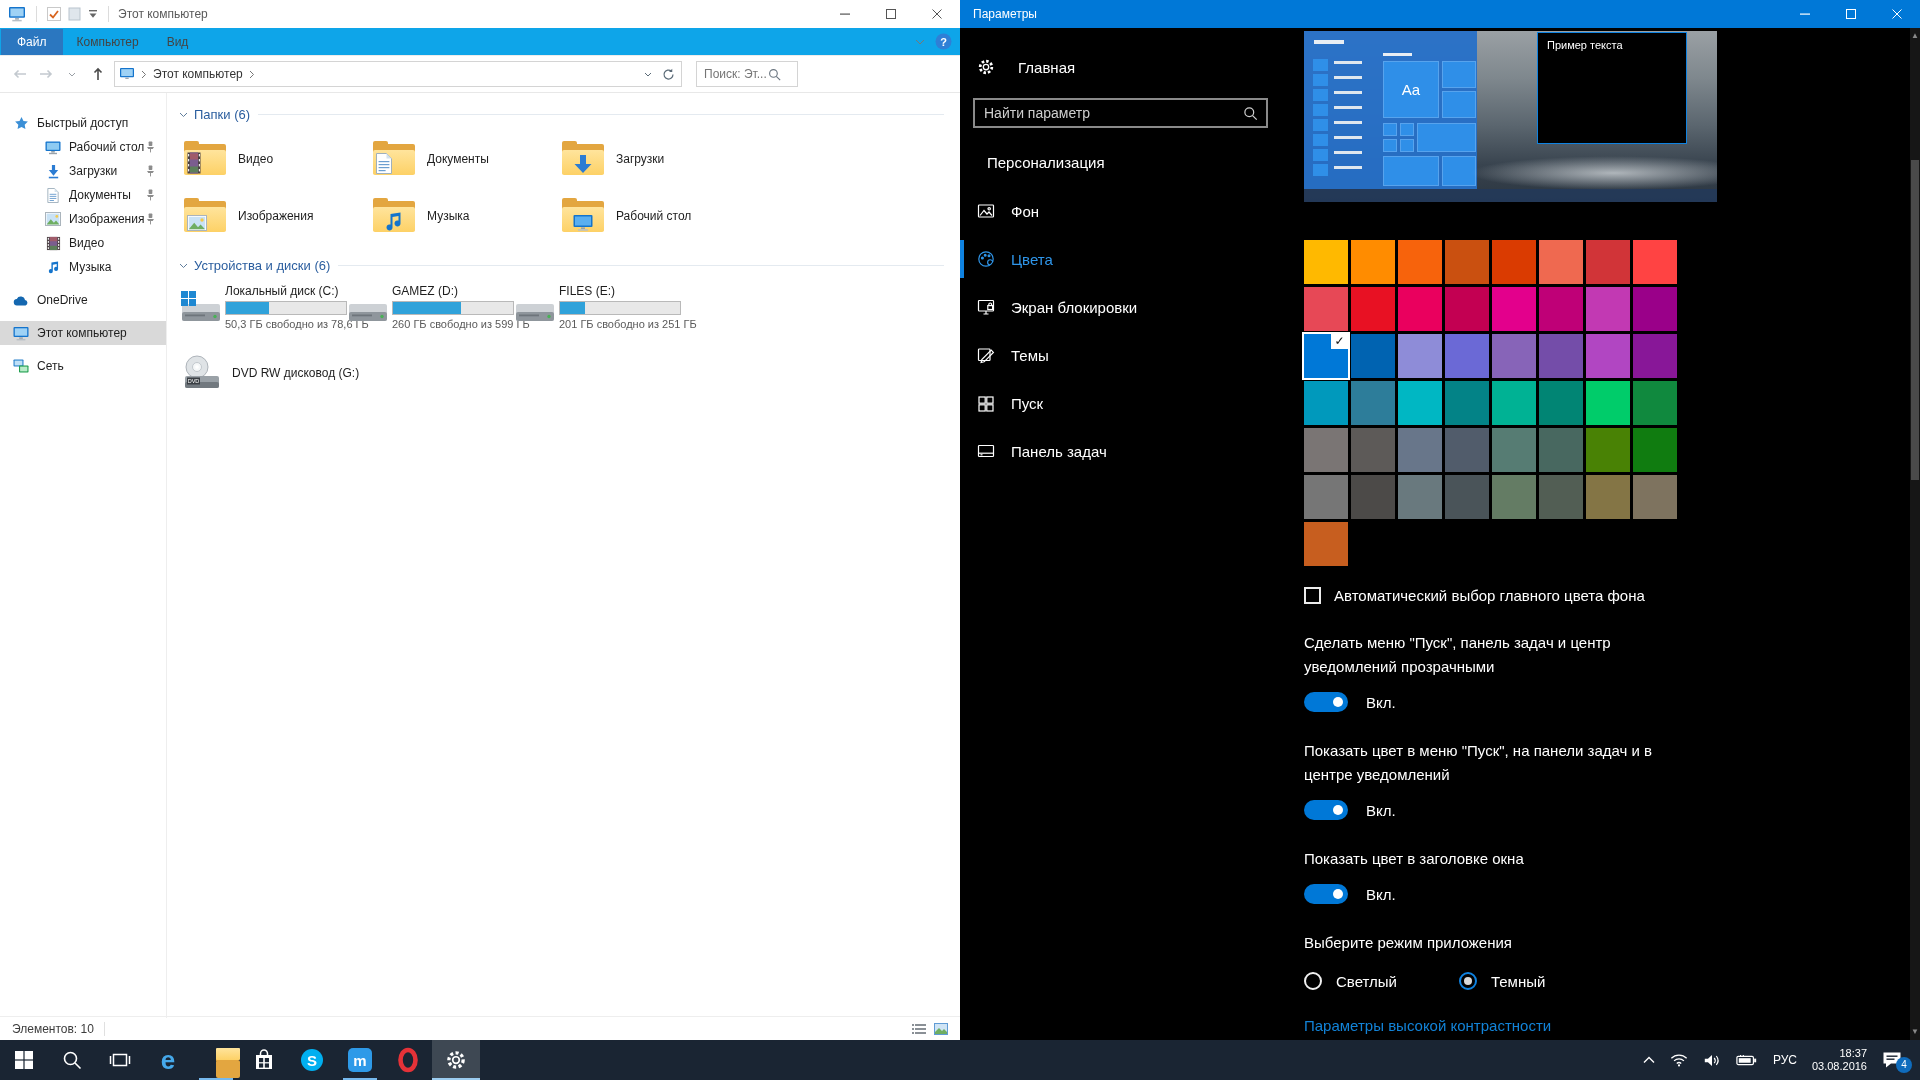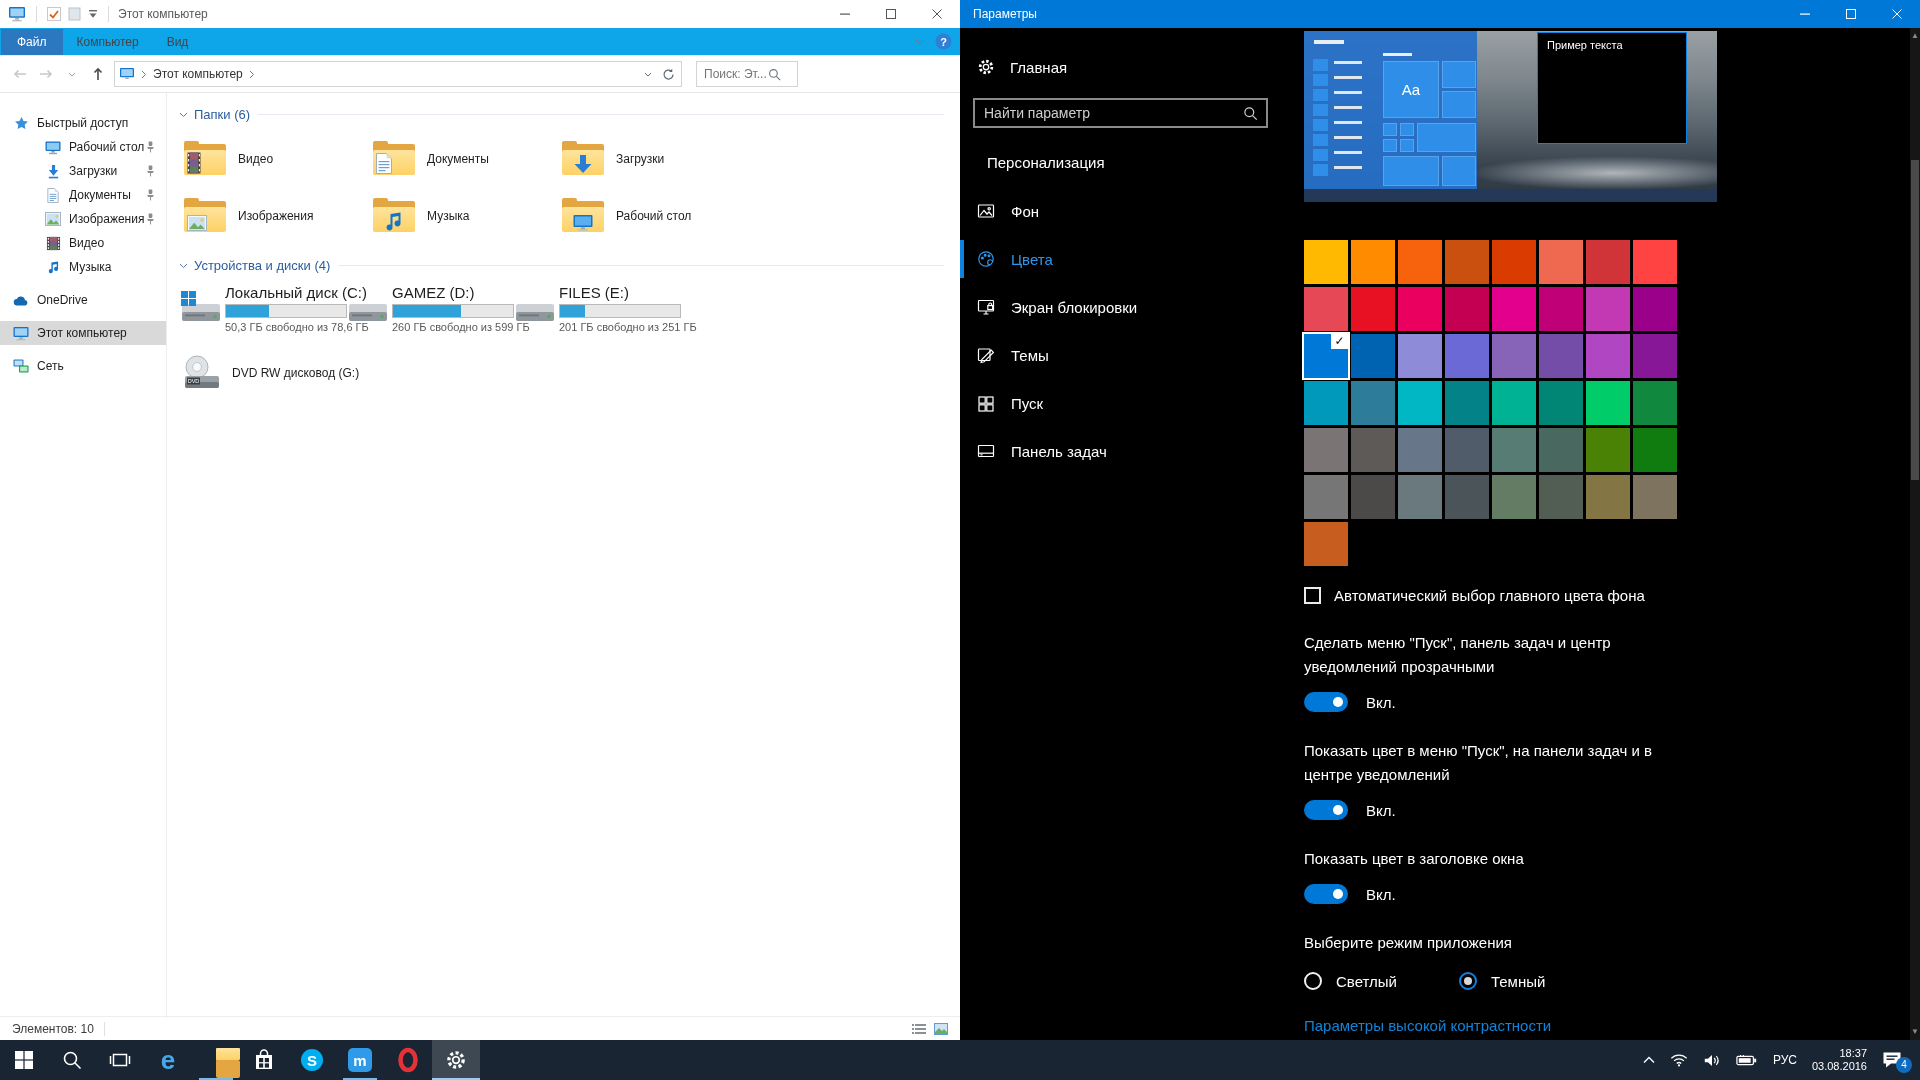--- a/index.html
+++ b/index.html
@@ -45,36 +45,36 @@
   .bf .back{position:absolute;left:1px;top:3px;width:42px;height:30px;border-radius:2px;background:#e3a640;}
   .bf .back::before{content:"";position:absolute;left:0;top:-3px;width:15px;height:5px;background:#e3a640;border-radius:2px 2px 0 0;}
   .bf .front{position:absolute;left:1px;bottom:1px;width:42px;height:25px;border-radius:2px;background:linear-gradient(180deg,#ffe49c,#fdd166);}
   .bf .ov{position:absolute;left:4px;bottom:2px;}
   .bf .ov.center{left:12px;}
   .drives-grid{display:grid;grid-template-columns:repeat(3,167px);margin:10px 0 0 2px;}
   .drive-tile{display:flex;height:54px;}
   .drive-ic{position:relative;width:44px;flex:0 0 44px;padding-top:16px;}
   .drive-ic .wl{position:absolute;left:0;top:8px;}
   .drive-info{padding-top:1px;}
-  .drive-name{font-size:15px;color:#1e1e1e;margin-bottom:3px;white-space:nowrap;}
+  .drive-name{font-size:12px;color:#1e1e1e;margin-bottom:3px;white-space:nowrap;}
   .drive-bar{width:120px;height:12px;border:1px solid #b9b9b9;background:#e8e8e8;}
   .drive-bar span{display:block;height:100%;background:#30a2da;}
   .drive-free{font-size:11px;color:#5a5a5a;margin-top:3px;white-space:nowrap;}
   .dvd-row{display:flex;align-items:center;margin:14px 0 0 2px;height:44px;}
   .ex-status{position:absolute;left:0;top:1016px;width:960px;height:24px;border-top:1px solid #eee;
     display:flex;align-items:center;font-size:12px;color:#3c3c3c;padding:0 12px;box-sizing:border-box;}
   .st-sep{width:1px;height:14px;background:#e0e0e0;margin-left:10px;}
   .st-views{margin-left:auto;display:flex;gap:8px;align-items:center;}
   
   .settings{position:absolute;left:960px;top:0;width:960px;height:1040px;background:#000;}
   .s-titlebar{height:28px;background:#0078D7;display:flex;align-items:center;}
   .s-title{font-size:12px;color:#fff;margin-left:13px;}
   .s-controls{margin-left:auto;display:flex;height:28px;}
   .s-left{position:absolute;left:0;top:28px;width:344px;padding-top:30px;}
-  .s-home{display:flex;align-items:center;gap:15px;padding-left:17px;color:#fff;}
+  .s-home{display:flex;align-items:center;gap:23px;padding-left:17px;color:#fff;}
   .s-home .lbl{font-size:15px;}
   .s-search{margin:22px 0 0 13px;width:295px;height:30px;border:2px solid #8a8a8a;display:flex;align-items:center;box-sizing:border-box;}
   .s-search input{flex:1;background:transparent;border:0;outline:none;color:#d6d6d6;font-size:14px;padding:0 9px;font-family:"Liberation Sans",sans-serif;}
   .s-search input::placeholder{color:#cfcfcf;}
   .s-search .mag{padding-right:8px;}
   .s-section{font-size:15px;color:#fff;margin:26px 0 0 27px;}
   .s-nav{margin-top:16px;}
   .s-nav-item{position:relative;display:flex;align-items:center;height:48px;color:#fff;padding-left:17px;gap:16px;font-size:15px;}
   .s-nav-item .nicon{width:18px;height:18px;color:#fff;}
   .s-nav-item.selected{color:#2f96ea;}
@@ -535,21 +535,21 @@
               </span>
               <span class="tile-label">Рабочий стол</span>
             </div>
           </div>
         <div class="group" style="margin-top:14px;">
           <span class="gchev">
               <svg width="9" height="6">
                 <path d="M1 1l3.5 3.5L8 1" stroke="#5f7d9c" fill="none"></path>
               </svg>
             </span>
-          <span class="gtitle">Устройства и диски (4)</span>
+          <span class="gtitle">Устройства и диски (6)</span>
           <span class="rule"></span>
         </div>
         <div class="drives-grid" id="drives-grid">
             <div class="drive-tile">
               <span class="drive-ic">
                 <svg width="40" height="26" viewBox="0 0 40 26">
                   <rect x="1" y="5" width="38" height="17" rx="2" fill="#cdd1d5"></rect>
                   <rect x="1" y="13" width="38" height="9" rx="2" fill="#8f969c"></rect>
                   <rect x="4" y="15.5" width="20" height="1.8" fill="#6e757b"></rect>
                   <circle cx="34" cy="17.5" r="1.7" fill="#49b156"></circle>

